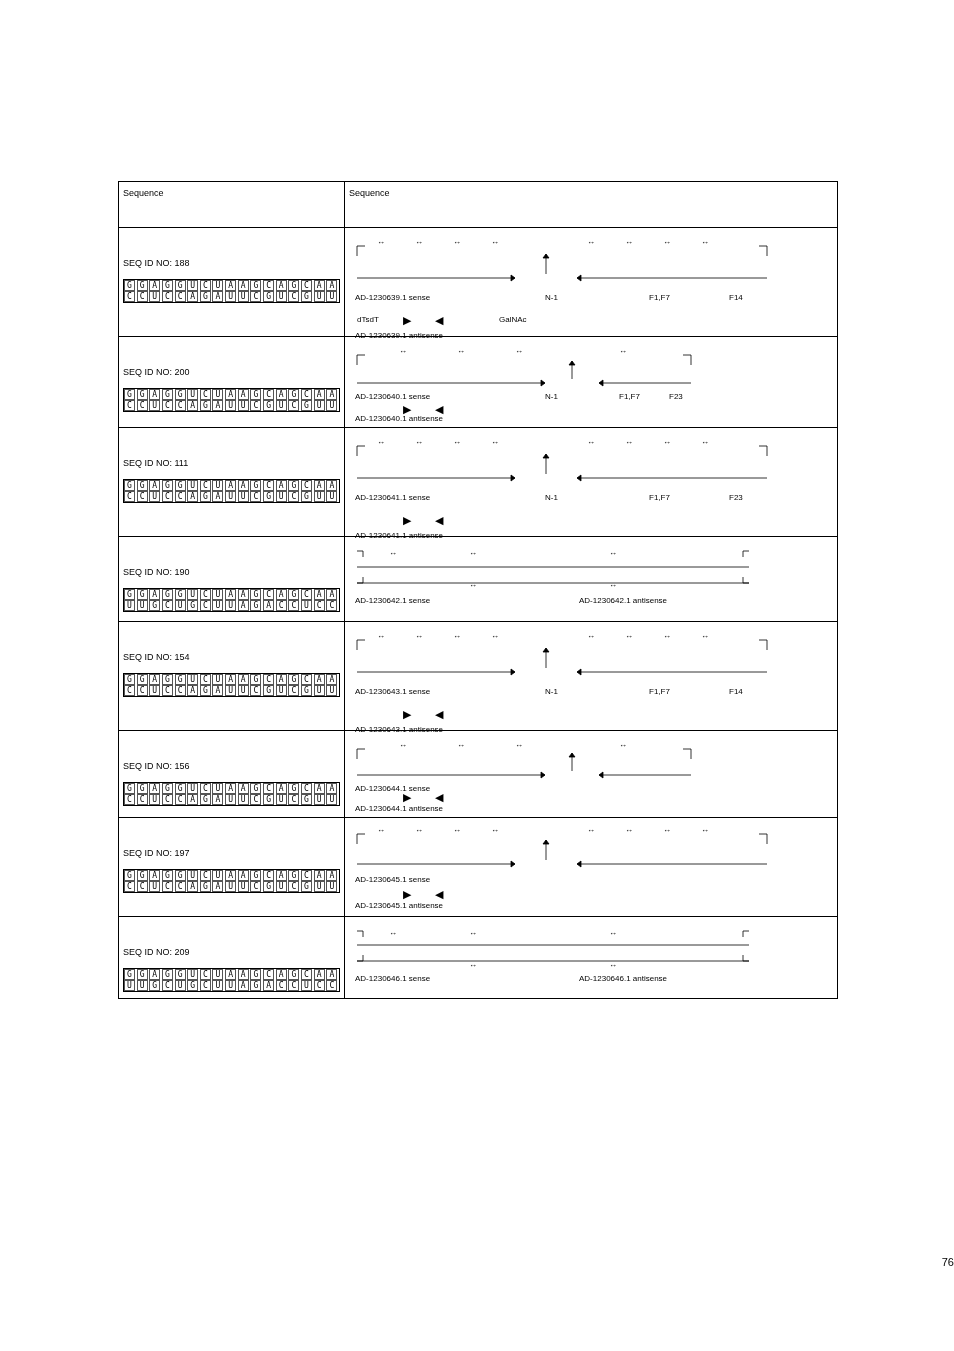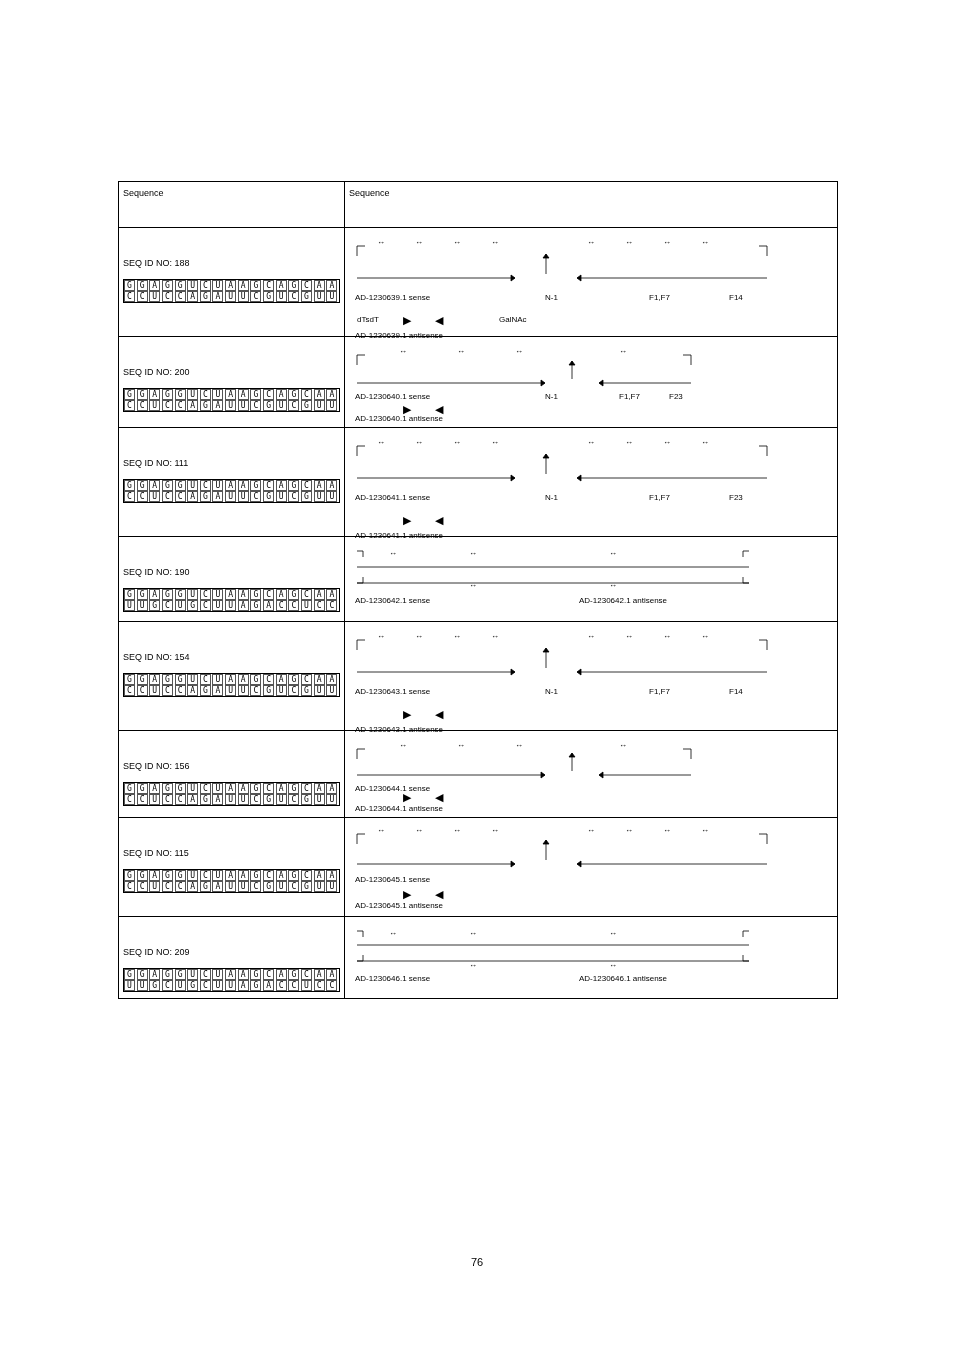--- a/index.html
+++ b/index.html
@@ -16,21 +16,21 @@
   .hdr { font-size:10px; font-weight:normal; text-align:left; }
   .rh { height:46px; }
 
   .grid { border:0.5px solid #000; display:grid; grid-template-rows: 11px 11px; grid-auto-flow:column; }
   .grid div { border:0.3px solid #555; width:11px; height:11px; display:flex; align-items:center; justify-content:center; font:8px/1 monospace; }
 
   .anno { position:relative; width:100%; height:96px; }
   .anno svg { position:absolute; left:0; top:0; }
   .tri { font-family: Arial; }
 
-  .foot { position:absolute; left:0; width:954px; text-align:center; font-size:11px; top:1256px; }
+  .foot { position:absolute; left:0; width:954px; text-align:right; font-size:11px; top:1256px; }
 
   .rowlbl { padding-top:24px; }
 </style>
 </head>
 <body>
 
 <div class="page">
 
 <table class="table">
   <tbody>
@@ -484,21 +484,21 @@
           </g>
           <text x="54" y="64" class="tri" font-size="11">▶</text>
           <text x="86" y="64" class="tri" font-size="11">◀</text>
         </svg>
       </div>
     </td>
   </tr>
 
   <tr>
     <td class="col-seq">
-      <div class="rowlbl">SEQ ID NO: 115</div>
+      <div class="rowlbl">SEQ ID NO: 197</div>
       <div style="height:10px"></div>
       <div class="grid">
         <div>G</div>
               <div>C</div>
               <div>G</div>
               <div>C</div>
               <div>A</div>
               <div>U</div>
               <div>G</div>
               <div>C</div>

